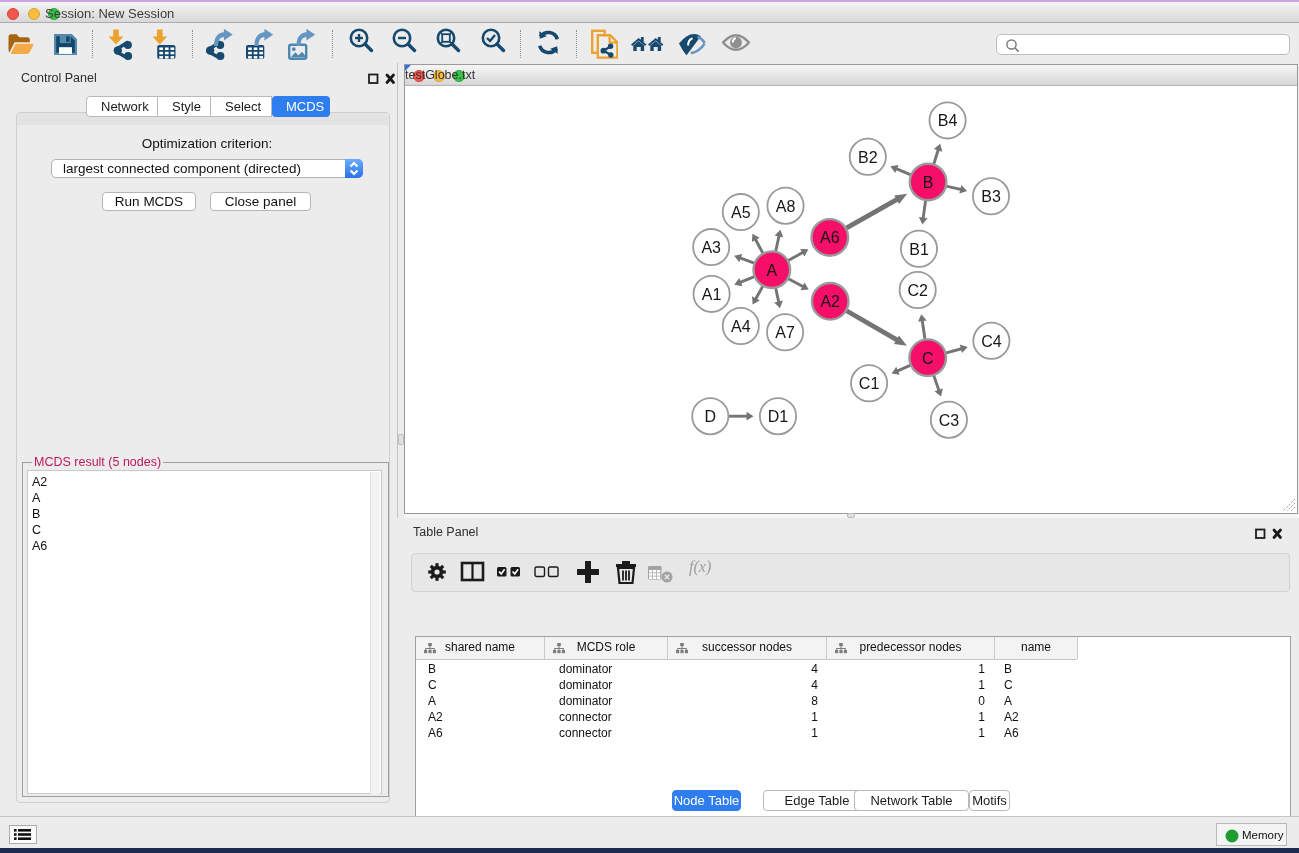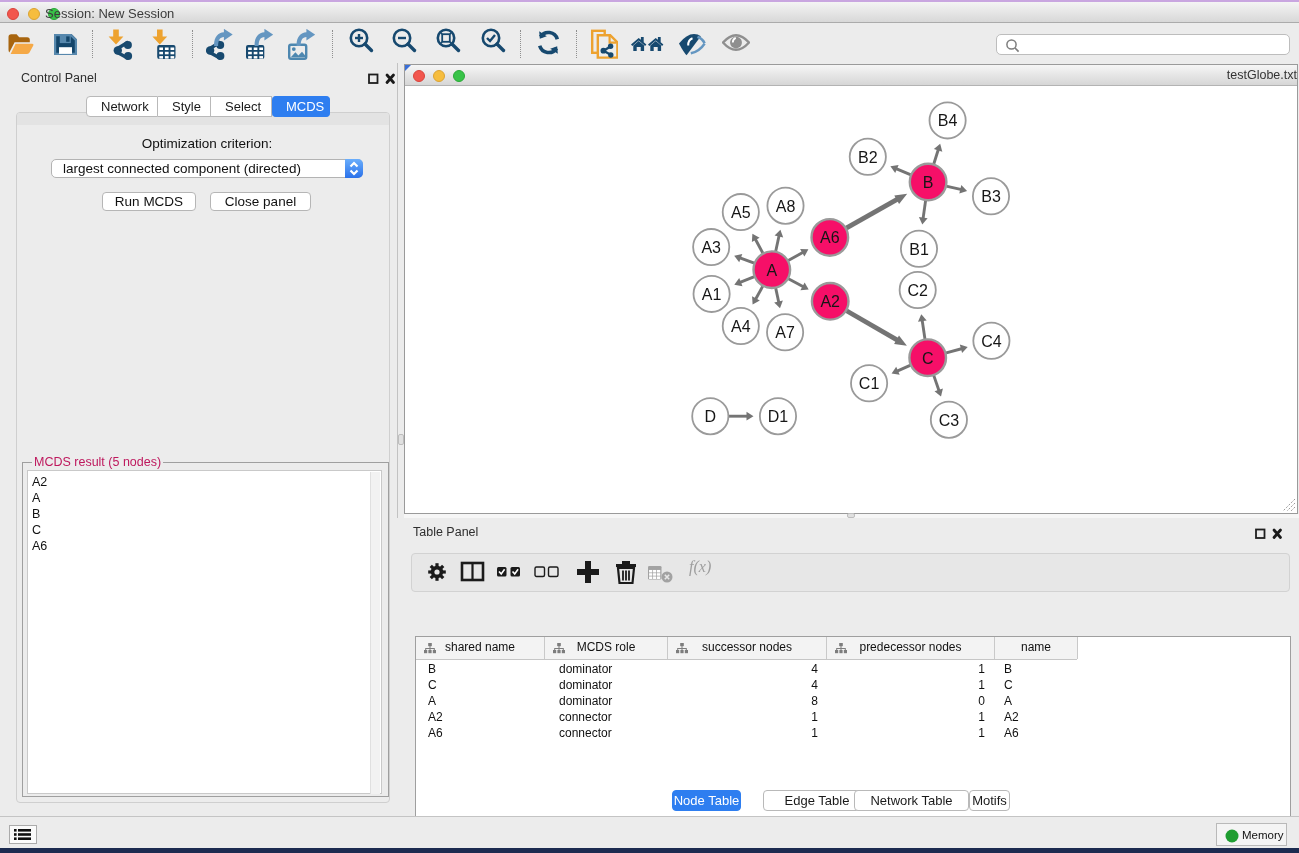--- a/index.html
+++ b/index.html
@@ -35,21 +35,21 @@
 #legend{position:absolute;left:9px;top:-8px;background:#ececec;font-size:12.5px;color:#be185d;padding:0 2px;}
 #mlist{position:absolute;overflow:visible;left:4px;top:7px;width:355px;height:324px;background:#fff;border:1px solid #c9c9c9;font-size:12.5px;color:#111;}
 #mlist{padding-top:3px;} #mlist .mi{padding-left:4px;height:16px;line-height:16px;}
 #mscroll{position:absolute;right:1px;top:1px;width:10px;height:322px;background:#f2f2f2;border-left:1px solid #e0e0e0;}
 
 #netwin{left:404px;top:64px;width:894px;height:450px;border:1px solid #9a9a9a;background:#fff;}
 #nettitle{position:absolute;left:0;top:0;width:100%;height:21px;background:linear-gradient(#f6f6f6,#d6d6d6);border-bottom:1px solid #b3b3b3;}
 #nettitle .t1{left:8px;background:#f2564d;border:1px solid #d9443c;}
 #nettitle .t2{left:28px;background:#f6bd3e;border:1px solid #dba333;}
 #nettitle .t3{left:48px;background:#38c348;border:1px solid #2aa938;}
-#netTxt{position:absolute;left:0;top:3px;width:100%;text-align:right;font-size:12.5px;color:#333;}
+#netTxt{position:absolute;left:0;top:3px;width:100%;text-align:left;font-size:12.5px;color:#333;}
 #graphwrap{position:absolute;left:0;top:21px;width:892px;height:426px;background:#fff;}
 #corner{position:absolute;left:0;top:0;width:0;height:0;border-top:6px solid #3a6fd8;border-right:6px solid transparent;}
 
 #vhandle{left:398px;top:434px;width:6px;height:11px;background:#e0e0e0;border:1px solid #bdbdbd;border-radius:2px;}
 #hgap{left:404px;top:514px;width:895px;height:4px;background:#f6f6f6;}
 #hhandle{left:847px;top:513px;width:8px;height:5px;background:#e0e0e0;border:1px solid #bdbdbd;border-radius:2px;}
 
 #tp{left:391px;top:518px;width:908px;height:298px;background:#ececec;}
 #tpTitle{position:absolute;left:22px;top:7px;font-size:12.5px;color:#2e2e2e;}
 #tbar{position:absolute;left:20px;top:35px;width:879px;height:39px;background:#e7e7e7;border:1px solid #d2d2d2;border-radius:4px;}

